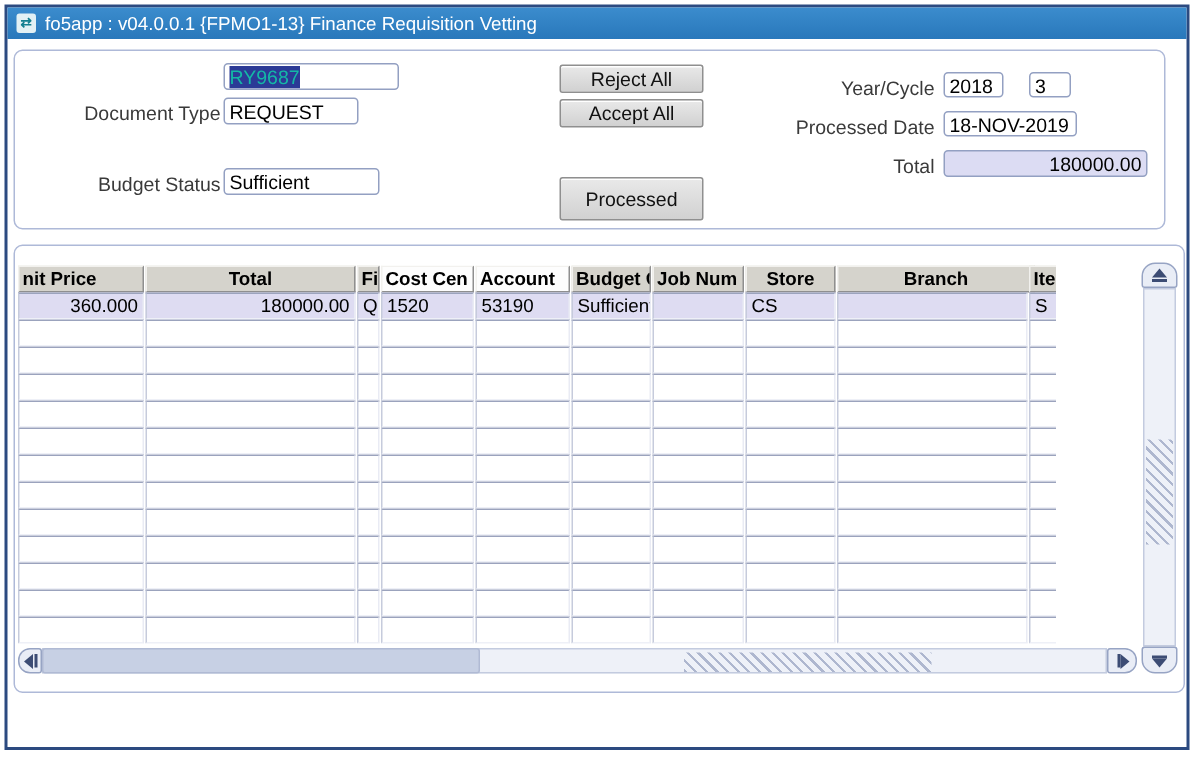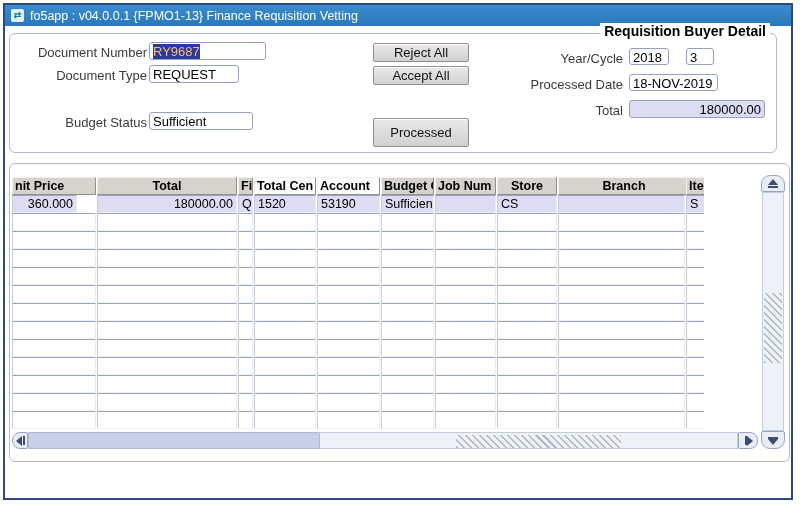--- a/index.html
+++ b/index.html
@@ -22,21 +22,21 @@
 
   .legend { position:absolute; top:-11px; right:6px; background:#fff; padding:0 4px;
             font-size:14px; font-weight:bold; color:#000; white-space:nowrap; }
 
   .lbl { position:absolute; font-size:13px; color:#3a3a3a; text-align:right; white-space:nowrap; }
 
   .field { position:absolute; box-sizing:border-box; background:#fff;
            border:1px solid #93a0c2; border-radius:3px; font-size:13px; color:#000;
            padding:1px 3px 0; line-height:15px; white-space:nowrap; overflow:hidden; }
   .field.lavender { background:#dcdcf3; text-align:right; }
-  .sel { background:#2b3a96; color:#fdba74; }
+  .sel { background:#2b3a96; color:#14b8a6; }
 
   .combo-btn { position:absolute; right:1px; top:1px; bottom:1px; width:18px;
                background:linear-gradient(#f6f6f6,#cccccc); border-left:1px solid #a9a9a9;
                border-radius:0 2px 2px 0; display:flex; align-items:center; justify-content:center; }
   .ctri { width:0; height:0; border-left:4px solid transparent; border-right:4px solid transparent;
           border-top:5px solid #4c4c4c; }
 
   .btn { position:absolute; box-sizing:border-box; background:linear-gradient(#e9e9e9,#d1d1d1);
          border:1px solid #8f8f8f; border-radius:2px; box-shadow:inset 0 1px 0 #fff;
          font-size:13px; color:#111; text-align:center; cursor:default; }
@@ -87,23 +87,21 @@
 <body>
 
 <div class="window">
 
   <div class="titlebar">
     <span class="app-icon">⇄</span>
     <span>fo5app : v04.0.0.1 {FPMO1-13} Finance Requisition Vetting</span>
   </div>
 
   <div class="groupbox" id="gb1">
-    <span class="legend">Requisition Buyer Detail</span>
-
-    <div class="lbl" style="left:0; width:137px; top:11px;">Document Number</div>
+
     <div class="field" style="left:139px; top:8px; width:117px; height:18px;">
       <span class="sel">RY9687</span>
     </div>
 
     <div class="lbl" style="left:0; width:137px; top:34px;">Document Type</div>
     <div class="field" style="left:139px; top:31px; width:90px; height:18px;">REQUEST</div>
 
 
     <div class="lbl" style="left:0; width:137px; top:81px;">Budget Status</div>
     <div class="field" style="left:139px; top:78px; width:104px; height:18px;">Sufficient</div>
@@ -122,30 +120,30 @@
     <div class="lbl" style="left:413px; width:200px; top:69px;">Total</div>
     <div class="field lavender" style="left:619px; top:66px; width:136px; height:18px;">180000.00</div>
   </div>
 
   <div class="groupbox" id="gb2">
     <div class="grid">
         <div class="hdr-row">
           <div class="hdr-cell" style="left: 0px; width: 84px; text-align: left;">nit Price</div>
           <div class="hdr-cell" style="left: 85px; width: 140px; text-align: center;">Total</div>
           <div class="hdr-cell" style="left: 226px; width: 15px; text-align: left;">Fin</div>
-          <div class="hdr-cell light" style="left: 242px; width: 62px; text-align: left;">Total Cen</div>
+          <div class="hdr-cell light" style="left: 242px; width: 62px; text-align: left;">Cost Cen</div>
           <div class="hdr-cell light" style="left: 305px; width: 63px; text-align: left;">Account</div>
           <div class="hdr-cell" style="left: 369px; width: 53px; text-align: left;">Budget C</div>
           <div class="hdr-cell" style="left: 423px; width: 61px; text-align: left;">Job Num</div>
           <div class="hdr-cell" style="left: 485px; width: 60px; text-align: center;">Store</div>
           <div class="hdr-cell" style="left: 546px; width: 132px; text-align: center;">Branch</div>
           <div class="hdr-cell" style="left: 674px; width: 30px; text-align: left;">Item</div>
         </div>
         <div class="grid-row" style="top: 18px;">
-          <div class="cell filled" style="left: 0px; width: 65px; text-align: right;">360.000</div>
+          <div class="cell filled" style="left: 0px; width: 84px; text-align: right;">360.000</div>
           <div class="cell filled" style="left: 85px; width: 140px; text-align: right;">180000.00</div>
           <div class="cell filled" style="left: 226px; width: 15px; text-align: left;">Q</div>
           <div class="cell filled" style="left: 242px; width: 62px; text-align: left;">1520</div>
           <div class="cell filled" style="left: 305px; width: 63px; text-align: left;">53190</div>
           <div class="cell filled" style="left: 369px; width: 53px; text-align: left;">Sufficient</div>
           <div class="cell filled" style="left: 423px; width: 61px; text-align: left;"></div>
           <div class="cell filled" style="left: 485px; width: 60px; text-align: left;">CS</div>
           <div class="cell filled" style="left: 546px; width: 127px; text-align: left;"></div>
           <div class="cell filled" style="left: 674px; width: 30px; text-align: left;">S</div>
         </div>

